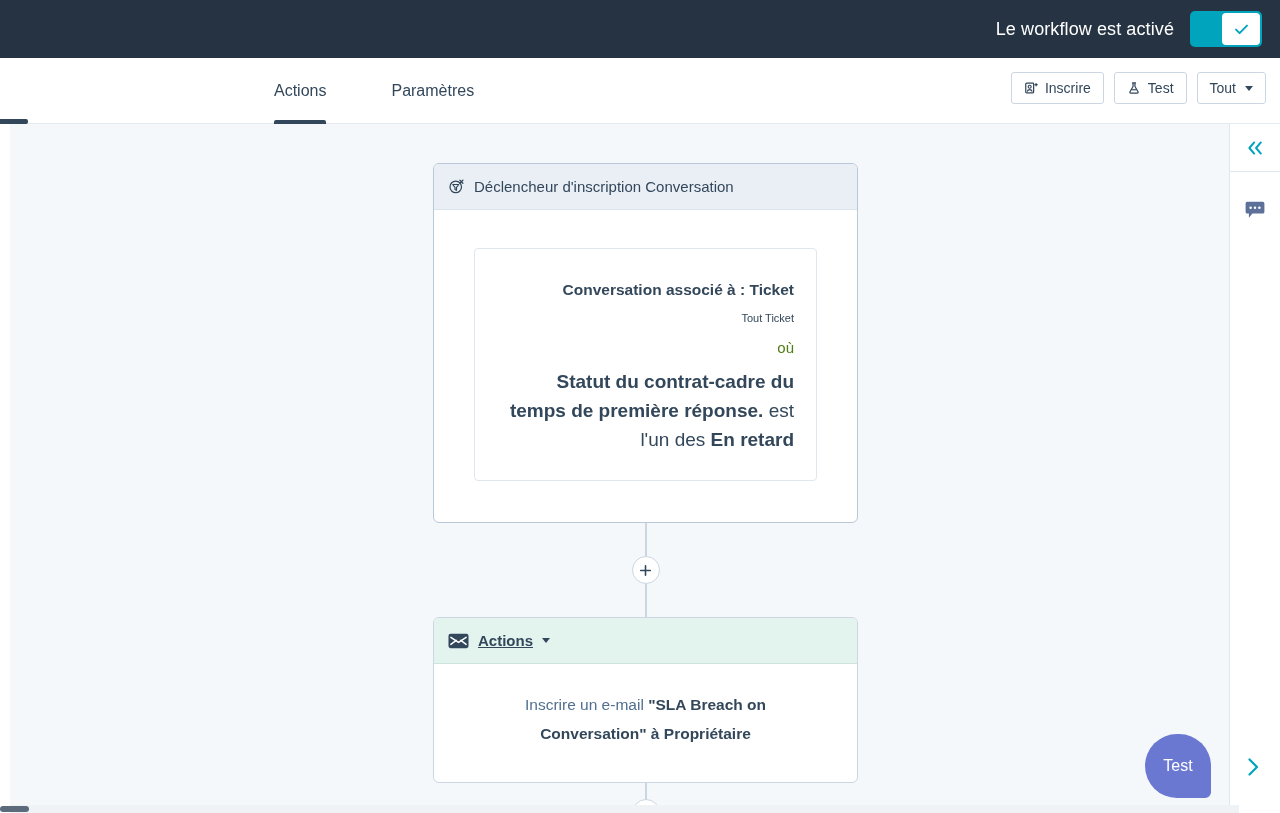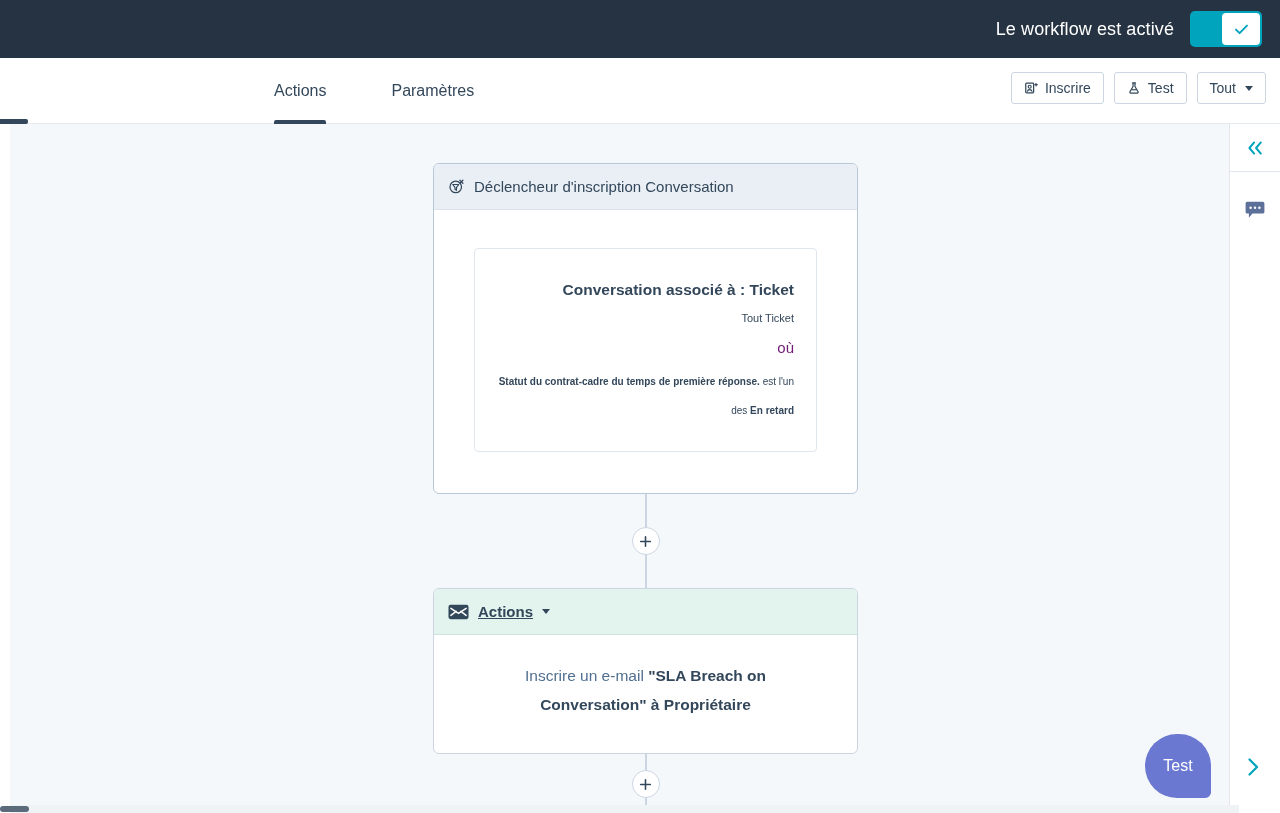--- a/index.html
+++ b/index.html
@@ -99,22 +99,22 @@
   .card-body { padding: 24px 38px 28px; }
   .card.trigger .card-body { padding: 0; }
 
   .inner-box {
     margin: 38px 40px 41px; border: 1px solid #dfe6ee; border-radius: 4px;
     padding: 26px 22px 26px; text-align: right;
   }
   .cond-line { font-size: 15.5px; line-height: 29px; color: #33475b; }
   .cond-bold { font-weight: 700; }
   .cond-sub { font-size: 11px; line-height: 29px; color: #33475b; }
-  .cond-or { font-size: 15px; line-height: 30px; color: #701a75; }
-  .cond-stmt { font-size: 10px; line-height: 29px; color: #33475b; margin-top: 4px; }
+  .cond-or { font-size: 15px; line-height: 30px; color: #4d7c0f; }
+  .cond-stmt { font-size: 19px; line-height: 29px; color: #33475b; margin-top: 4px; }
 
   .email-body {
     text-align: center; font-size: 15.5px; line-height: 29px;
     color: #516f90; padding: 26px 50px 34px;
   }
   .email-strong { color: #33475b; font-weight: 600; }
 
   
   .connector { position: relative; height: 94px; }
   .connector .line {

